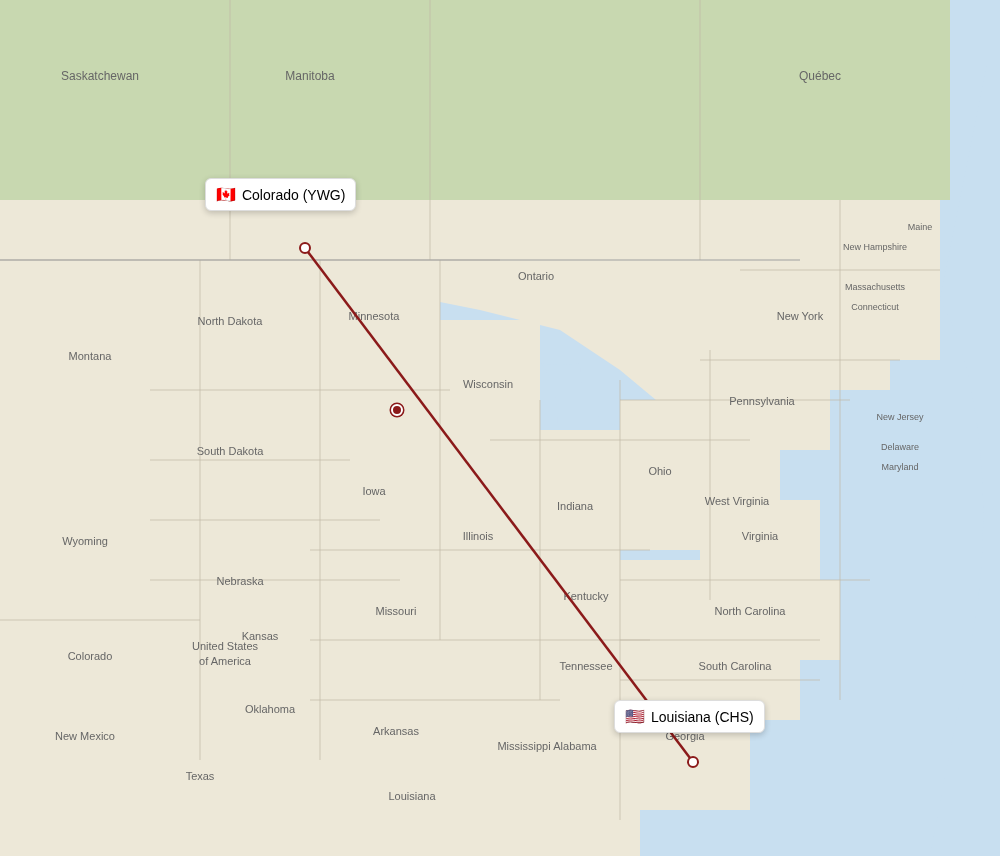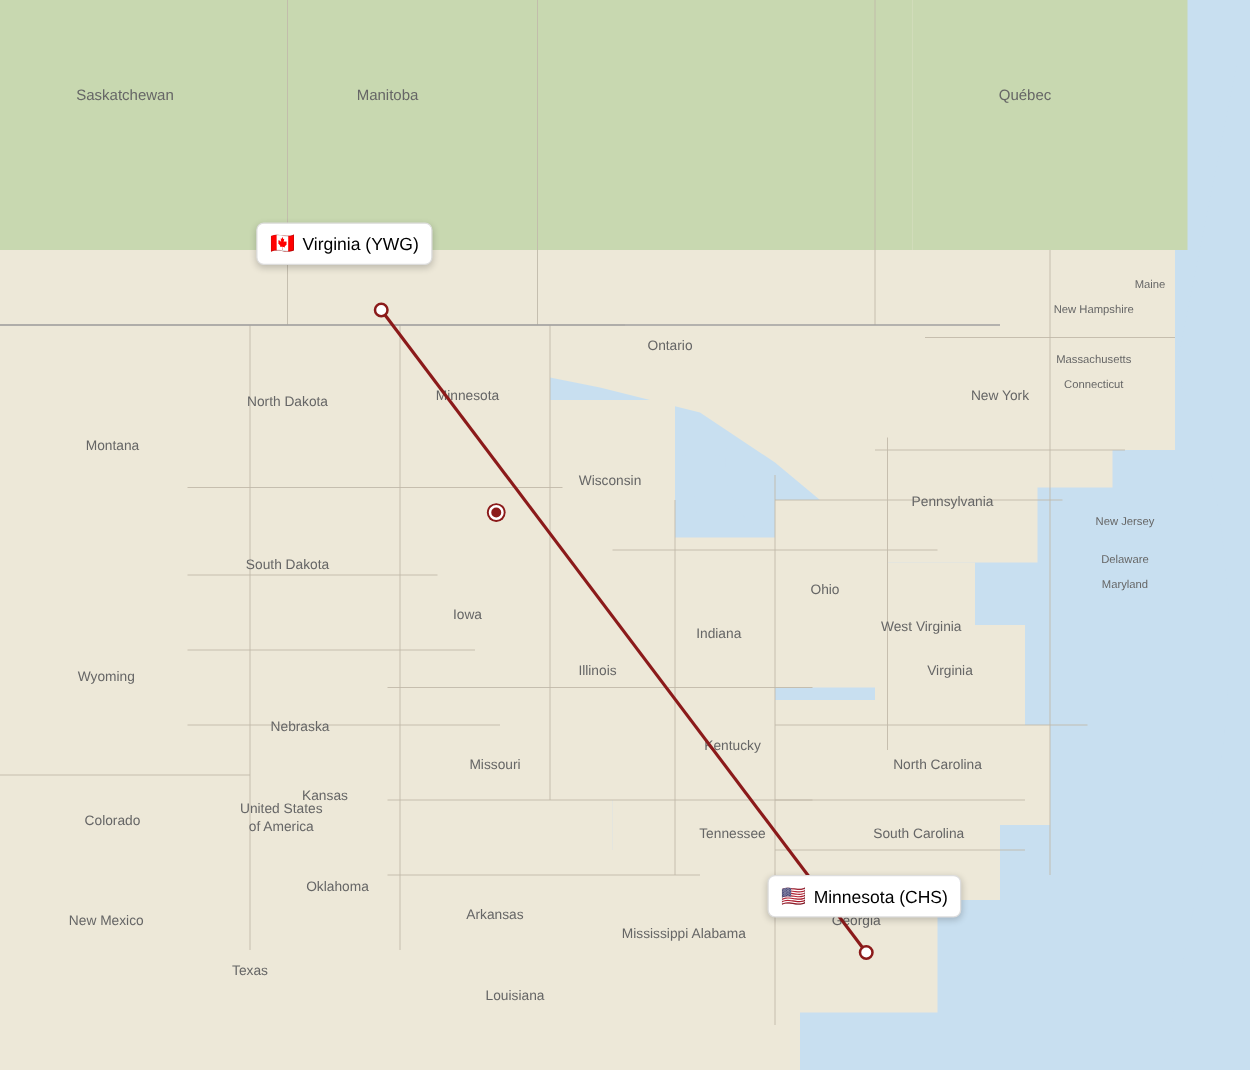--- a/index.html
+++ b/index.html
@@ -258,24 +258,24 @@
     <text x="900" y="470" font-size="9" fill="#666" text-anchor="middle">Maryland</text>
     <text x="920" y="230" font-size="9" fill="#666" text-anchor="middle">Maine</text>
 
     <line x1="305" y1="248" x2="693" y2="762" stroke="#8b1a1a" stroke-width="2.5"></line>
 
     <circle cx="397" cy="410" r="7" fill="#8b1a1a"></circle>
   </svg>
 
   <div class="city-label" id="label-winnipeg">
     <span class="flag">🇨🇦</span>
-    <span>Virginia (YWG)</span>
+    <span>Colorado (YWG)</span>
   </div>
 
   <div class="city-label" id="label-charleston">
     <span class="flag">🇺🇸</span>
-    <span>Minnesota (CHS)</span>
+    <span>Louisiana (CHS)</span>
   </div>
 
   <div class="city-dot" id="dot-winnipeg"></div>
   <div class="city-dot filled" id="dot-waypoint"></div>
   <div class="city-dot" id="dot-charleston"></div>
 </div>
 
 </body></html>

